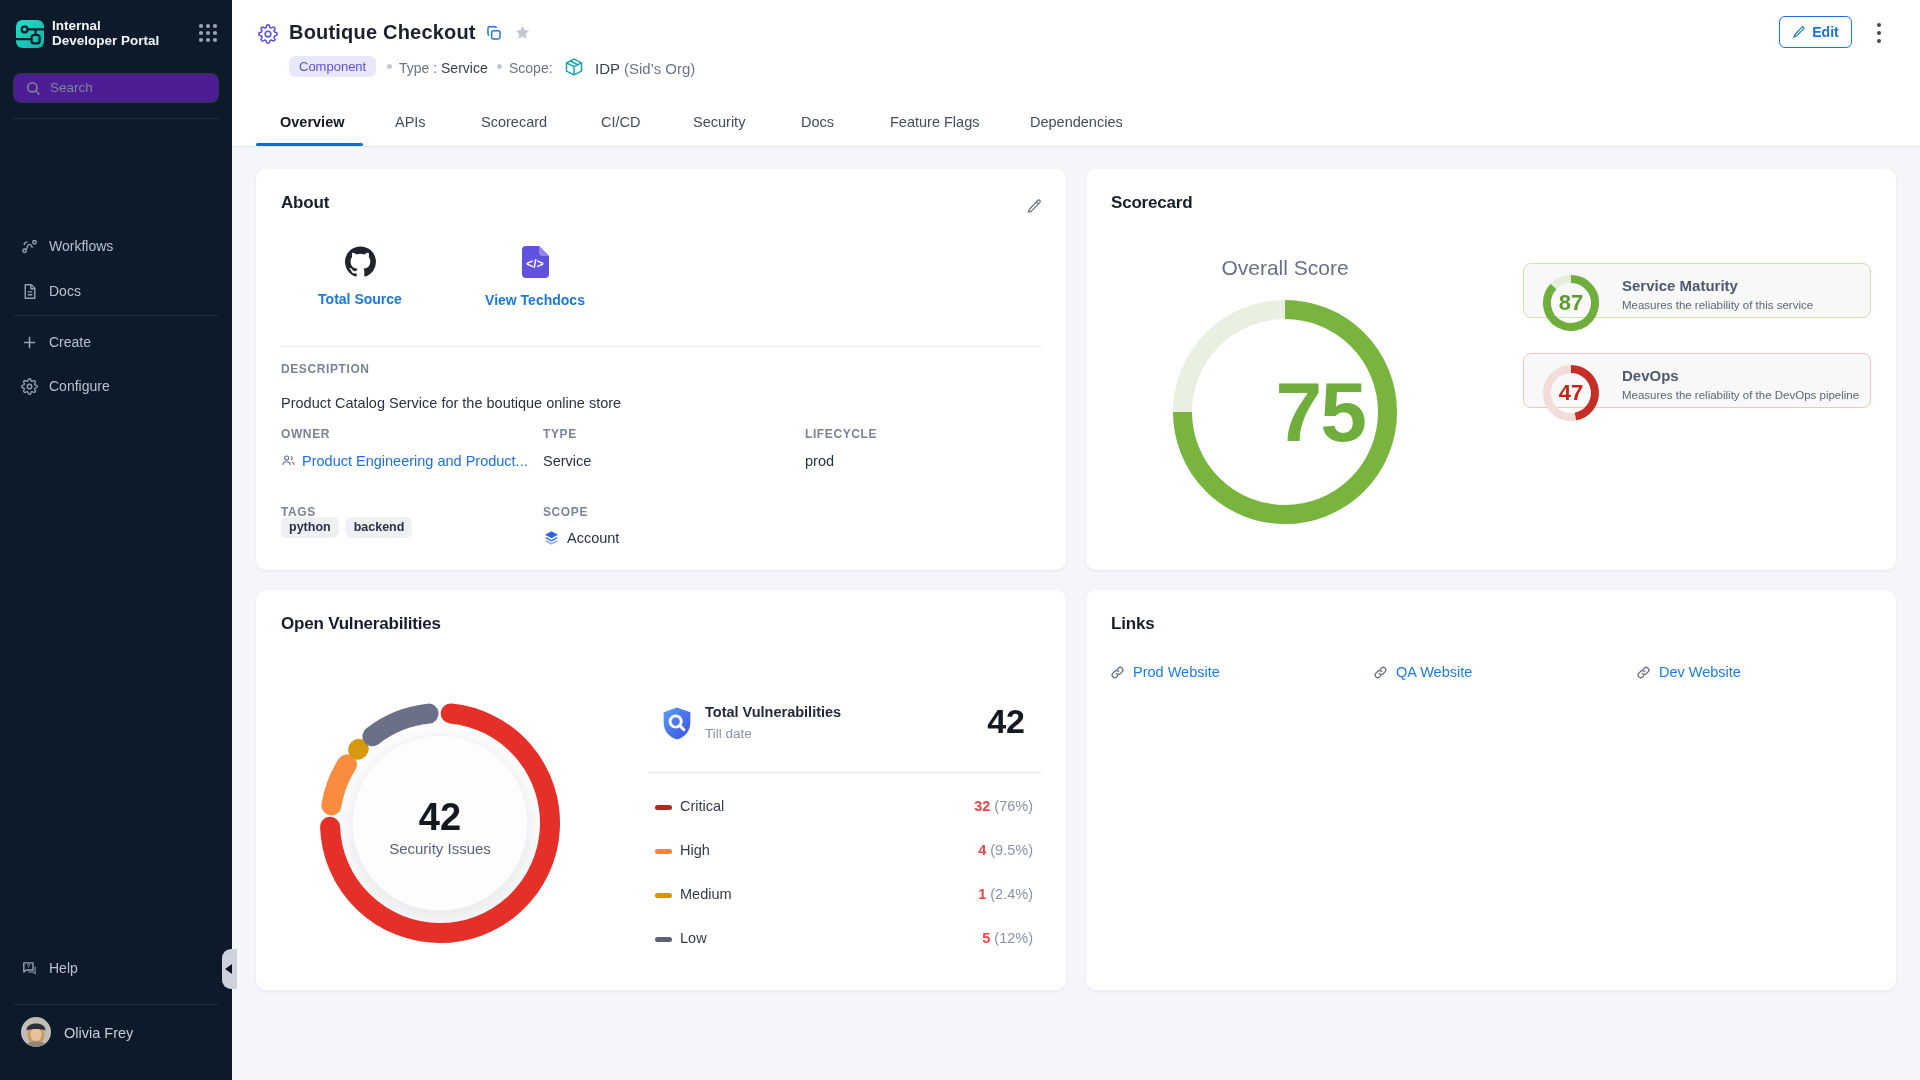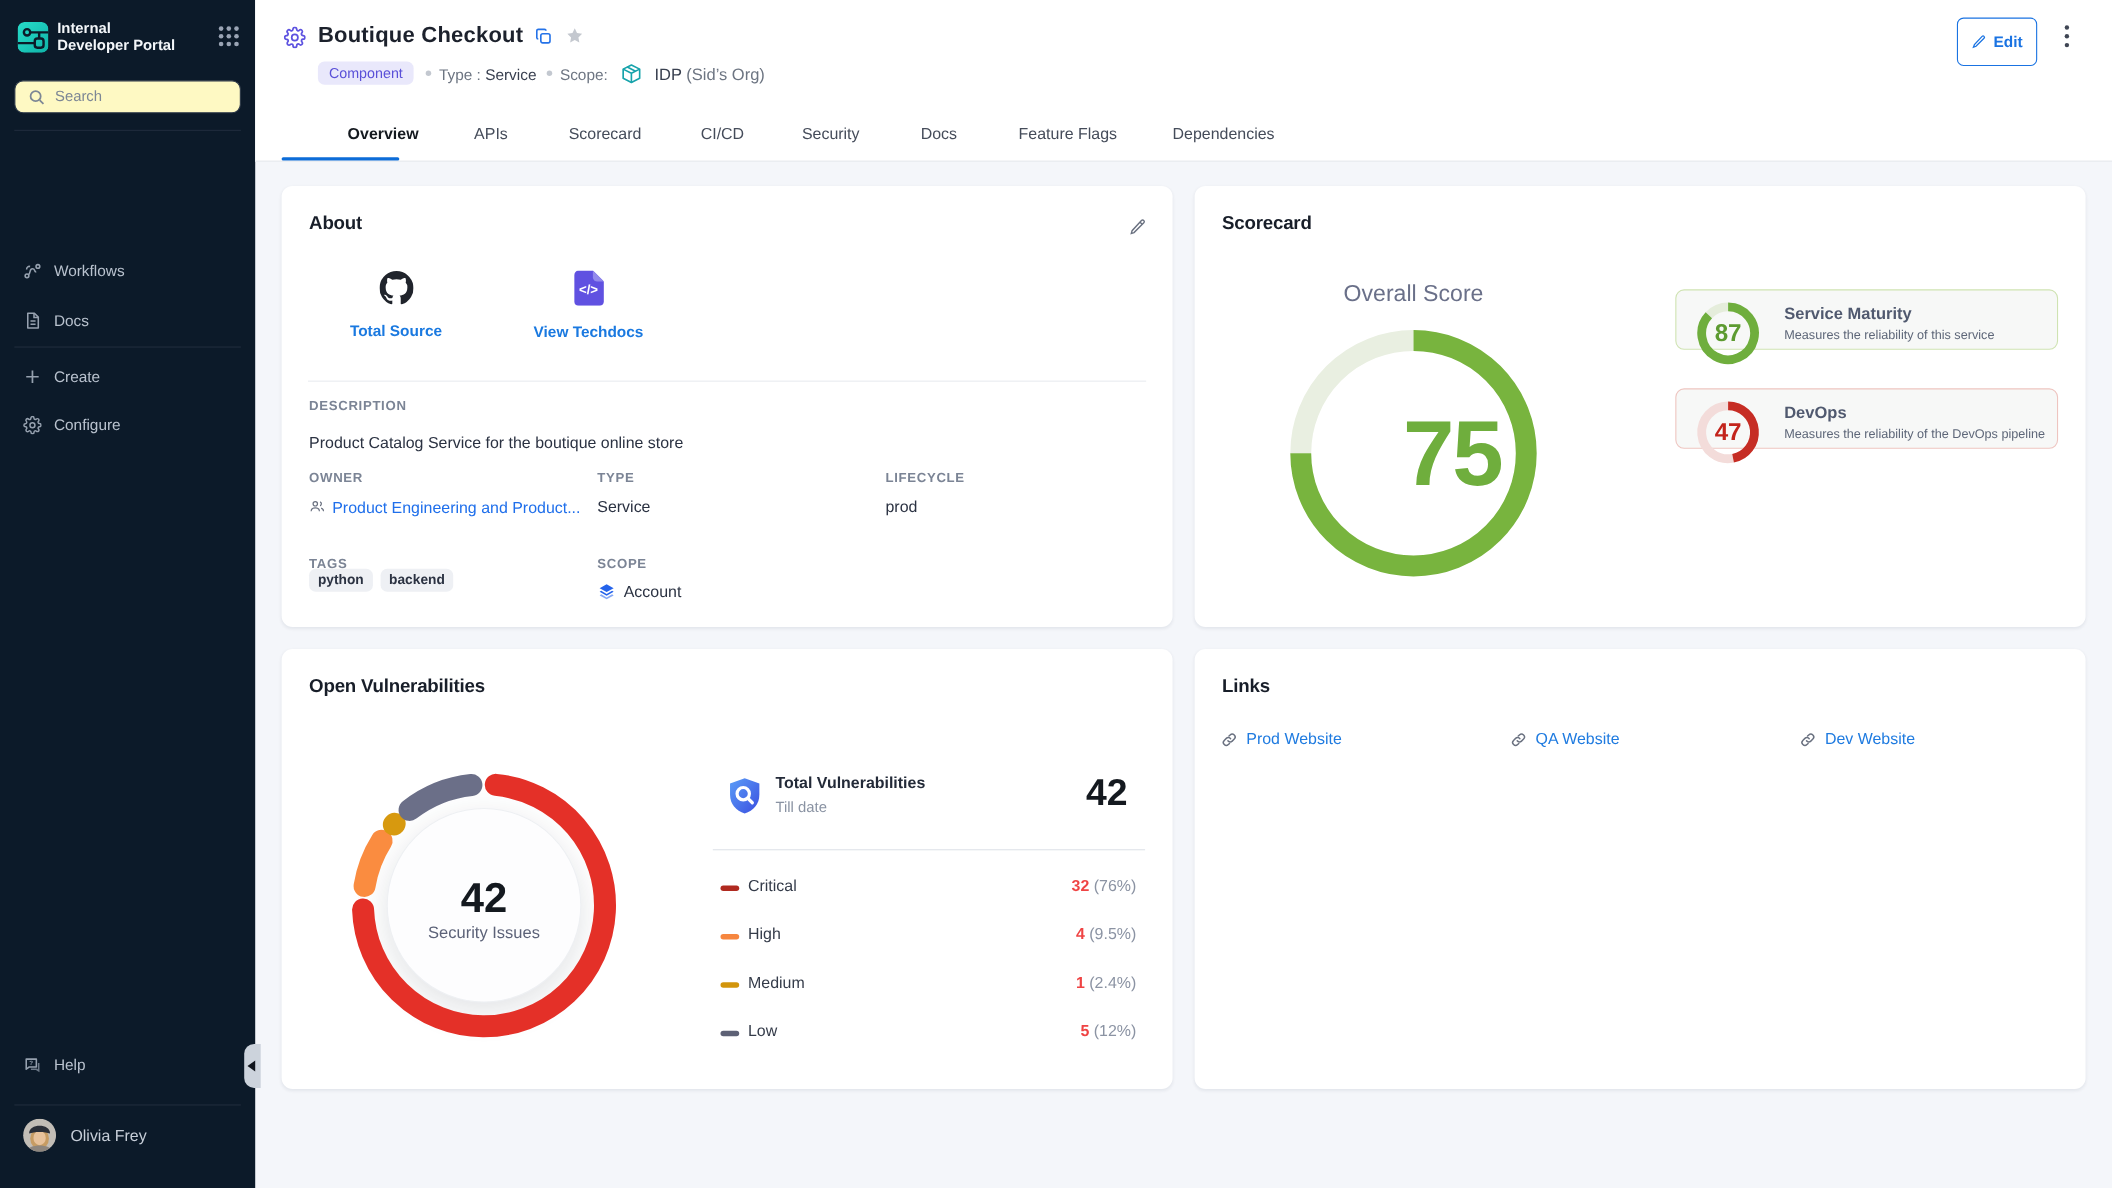--- a/index.html
+++ b/index.html
@@ -3,44 +3,44 @@
 <meta charset="utf-8">
 <style>
 * { margin:0; padding:0; box-sizing:border-box; }
 html,body { width:1920px; height:1080px; overflow:hidden; font-family:"Liberation Sans", sans-serif; background:#f4f6fa; }
 .abs { position:absolute; }
 
 #sidebar { position:absolute; left:0; top:0; width:232px; height:1080px; background:#0c1a29; }
 #logo { position:absolute; left:16px; top:20px; width:28px; height:28px; border-radius:6px; }
 #brand { position:absolute; left:52px; top:18px; font-size:13.5px; font-weight:bold; color:#f3f6f9; line-height:15px; }
 #gridicon { position:absolute; left:198px; top:23px; }
-#searchbox { position:absolute; left:13px; top:73px; width:206px; height:30px; background:#fef9c3; border:1px solid #2c3848; border-radius:8px; color:#7d8795; font-size:13.5px; line-height:28px; padding-left:36px; }
+#searchbox { position:absolute; left:13px; top:73px; width:206px; height:30px; background:#4c1d95; border:1px solid #2c3848; border-radius:8px; color:#7d8795; font-size:13.5px; line-height:28px; padding-left:36px; }
 #searchbox svg { position:absolute; left:12px; top:7px; }
 .sdiv { position:absolute; left:13px; width:206px; height:1px; background:#202c3c; }
 .nav { position:absolute; left:12px; width:208px; height:40px; border-radius:8px; display:flex; align-items:center; color:#b9c2ce; font-size:14px; }
 .nav svg { margin-left:9px; margin-right:11px; flex:none; }
 .nav.active { background:#0e3a68; color:#4aa6f8; font-weight:bold; }
 #help { position:absolute; left:12px; top:948px; width:208px; height:40px; display:flex; align-items:center; color:#b9c2ce; font-size:14px; }
 #help svg { margin-left:9px; margin-right:11px; }
 #avatar { position:absolute; left:21px; top:1017px; width:30px; height:30px; border-radius:50%; overflow:hidden; }
 #uname { position:absolute; left:64px; top:1025px; font-size:14.5px; color:#c7ced8; }
 #collapse { position:absolute; left:222px; top:949px; width:15px; height:40px; background:#ccd3dc; border-radius:9px 0 0 9px; z-index:5; }
 #collapse:after { content:""; position:absolute; left:3px; top:15px; width:0; height:0; border-top:5px solid transparent; border-bottom:5px solid transparent; border-right:7px solid #10151d; }
 
 #header { position:absolute; left:232px; top:0; width:1688px; height:147px; background:#ffffff; border-bottom:1px solid #e3e7ec; }
 #title { position:absolute; left:289px; top:21px; font-size:20px; font-weight:bold; color:#1c212c; letter-spacing:.2px; }
 #badge { position:absolute; left:289px; top:56px; height:21px; line-height:21px; padding:0 10px; background:#e9e8fb; border-radius:6px; color:#5a50d8; font-size:13px; }
 .hsep { position:absolute; top:64px; width:5px; height:5px; border-radius:50%; background:#c3c8d0; }
 .htxt { position:absolute; top:60px; font-size:14px; color:#6d7582; }
 .htxt b { color:#394050; font-weight:normal; }
-#editbtn { position:absolute; left:1779px; top:16px; width:73px; height:44px; border:1.5px solid #1a73e2; border-radius:6px; color:#1a73e2; font-size:14px; font-weight:bold; display:flex; align-items:center; justify-content:center; gap:6px; background:#fff; }
+#editbtn { position:absolute; left:1779px; top:16px; width:73px; height:32px; border:1.5px solid #1a73e2; border-radius:6px; color:#1a73e2; font-size:14px; font-weight:bold; display:flex; align-items:center; justify-content:center; gap:6px; background:#fff; }
 #kebab { position:absolute; left:1877px; top:23px; }
 #kebab div { width:4px; height:4px; border-radius:50%; background:#3f4654; margin-bottom:4px; }
 
-.tab { position:absolute; top:98px; height:48px; line-height:48px; font-size:14.5px; color:#454c5a;margin-left:36px; }
+.tab { position:absolute; top:98px; height:48px; line-height:48px; font-size:14.5px; color:#454c5a; }
 .tab.on { color:#14191f; font-weight:bold; }
 #tabline { position:absolute; left:256px; top:143px; width:107px; height:3px; background:#0c6cd8; border-radius:2px; }
 
 .card { position:absolute; background:#fff; border-radius:10px; box-shadow:0 1px 3px rgba(20,30,50,.07); }
 #card-about   { left:256px;  top:169px; width:810px; height:401px; }
 #card-score   { left:1086px; top:169px; width:810px; height:401px; }
 #card-vuln    { left:256px;  top:590px; width:810px; height:400px; }
 #card-links   { left:1086px; top:590px; width:810px; height:400px; }
 .ctitle { position:absolute; left:25px; top:24px; font-size:17px; letter-spacing:-.2px; font-weight:bold; color:#181e29; }
 

